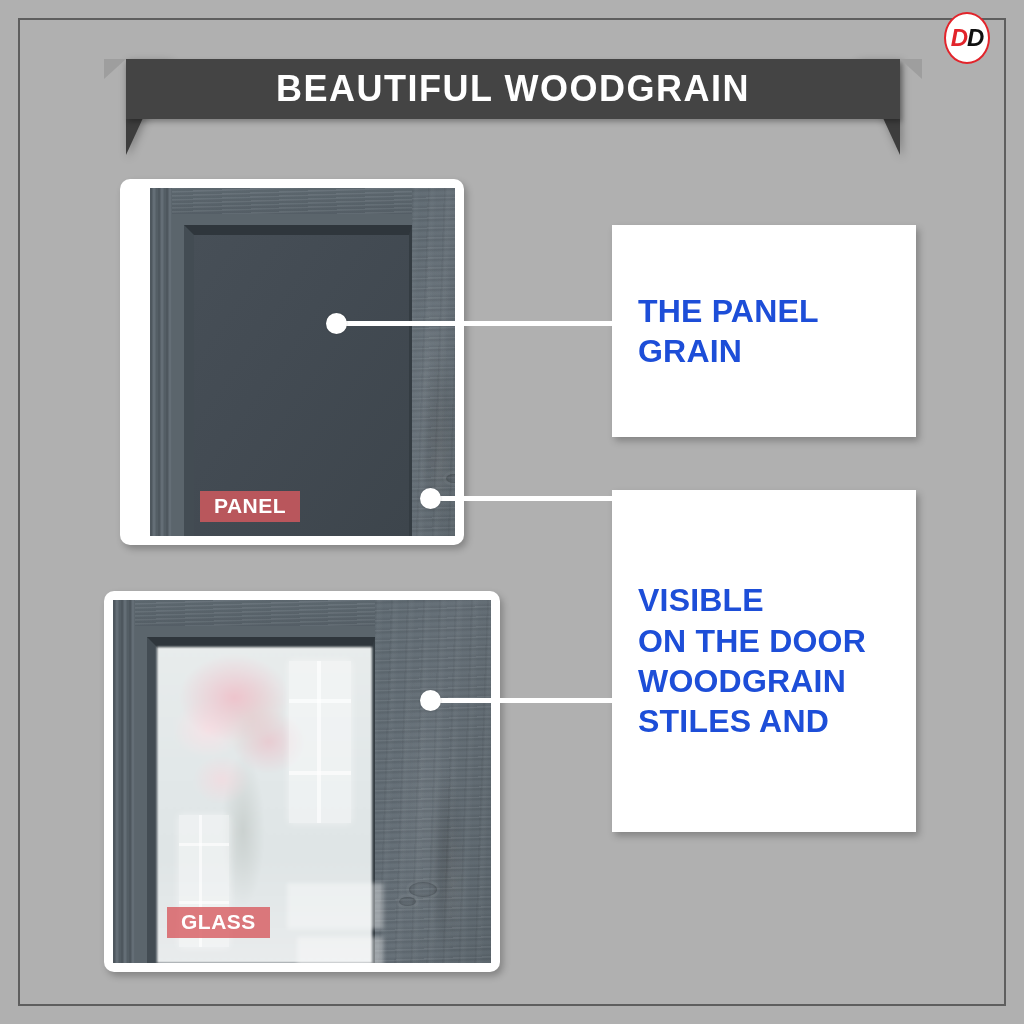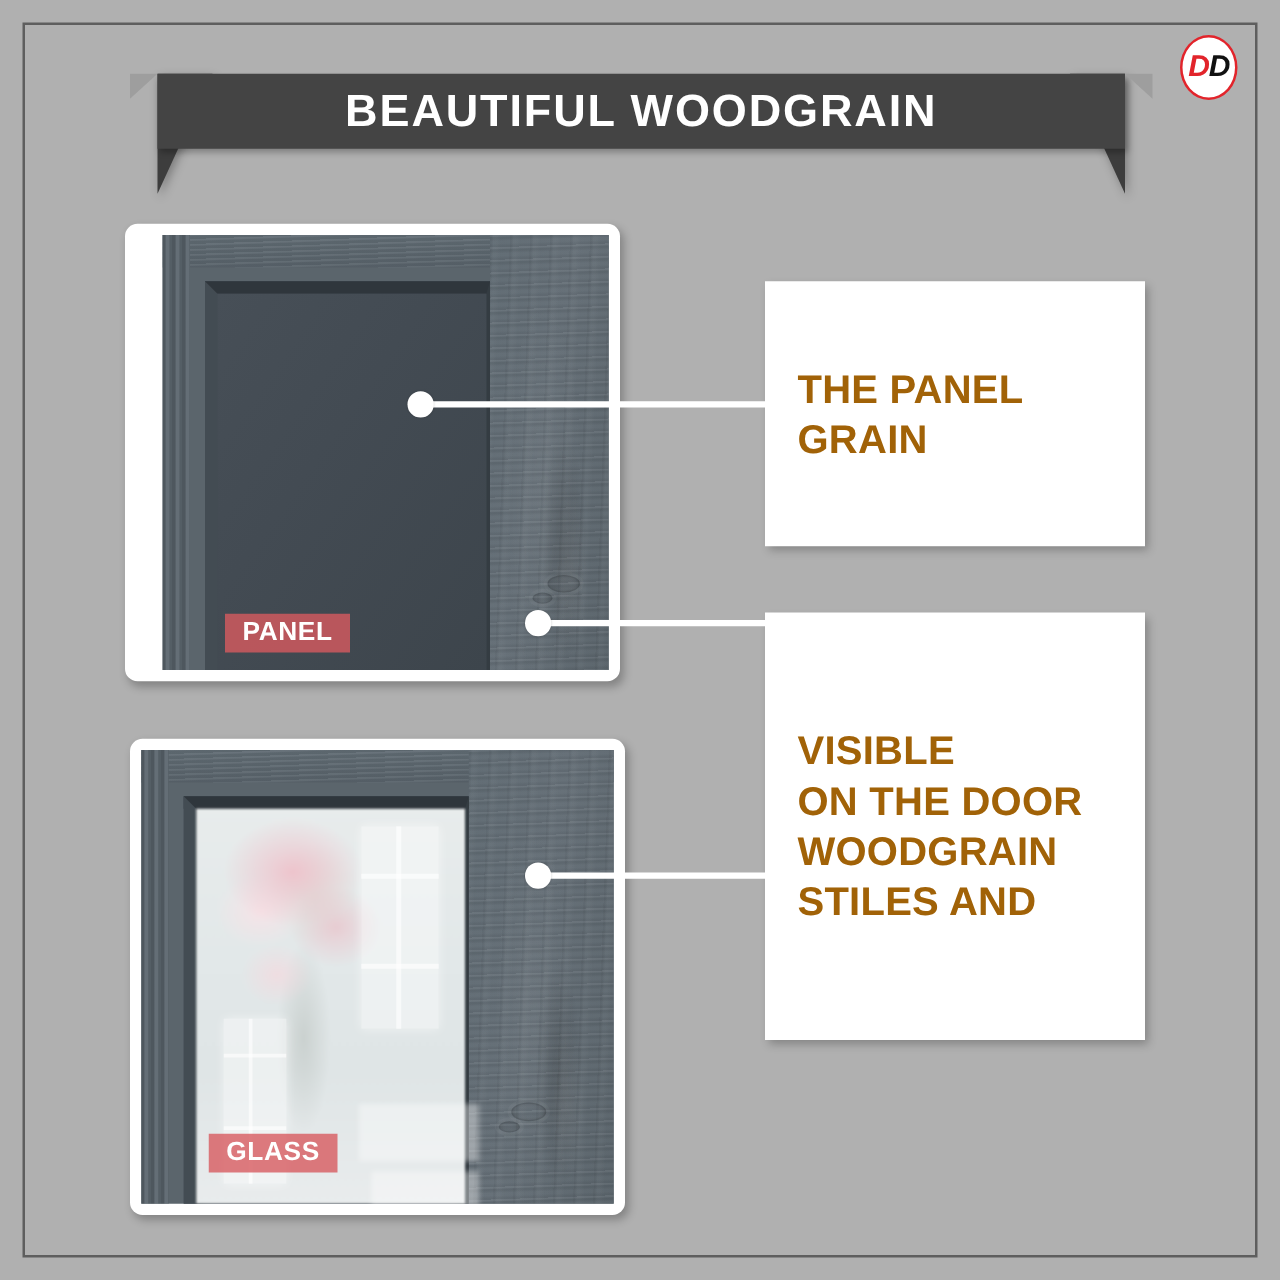--- a/index.html
+++ b/index.html
@@ -74,21 +74,21 @@
     font-size:36px;
     font-weight:bold;
     letter-spacing:1.5px;
     z-index:5;
     white-space:nowrap;
   }
 
   
   #brand-logo{
     position:absolute;
-    left:944px; top:28px;
+    left:944px; top:12px;
     width:46px; height:52px;
     border-radius:50%;
     background:#ffffff;
     border:2px solid #e2242b;
     display:flex; align-items:center; justify-content:center;
     z-index:20;
   }
   #brand-logo .dd{
     font-size:24px; font-weight:bold;
     font-style:italic;
@@ -100,21 +100,21 @@
 
   
   .photo-card{
     position:absolute;
     background:#ffffff;
     border-radius:10px;
     padding:9px;
     box-shadow:3px 4px 7px rgba(0,0,0,0.25);
     overflow:hidden;
   }
-  #card-panel{ left:100px; top:179px; width:396px; height:366px;padding-left:30px; }
+  #card-panel{ left:120px; top:179px; width:344px; height:366px;padding-left:30px; }
   #card-glass{ left:104px; top:591px; width:396px; height:381px; }
 
   .photo-inner{
     position:relative;
     width:100%; height:100%;
     overflow:hidden;
     background:#5b656c;
   }
 
   
@@ -241,21 +241,21 @@
   .callout{
     position:absolute;
     background:#ffffff;
     box-shadow:3px 4px 7px rgba(0,0,0,0.25);
     padding:22px 26px;
     display:flex;
     flex-direction:column;
     justify-content:center;
   }
   .callout .line{
-    color:#a16207;
+    color:#1d4ed8;
     font-size:32px;
     font-weight:bold;
     line-height:1.26;
     letter-spacing:0.2px;
     white-space:nowrap;
   }
   #callout-panel{ left:612px; top:225px; width:304px; height:212px; }
   #callout-grain{ left:612px; top:490px; width:304px; height:342px; }
 
   

